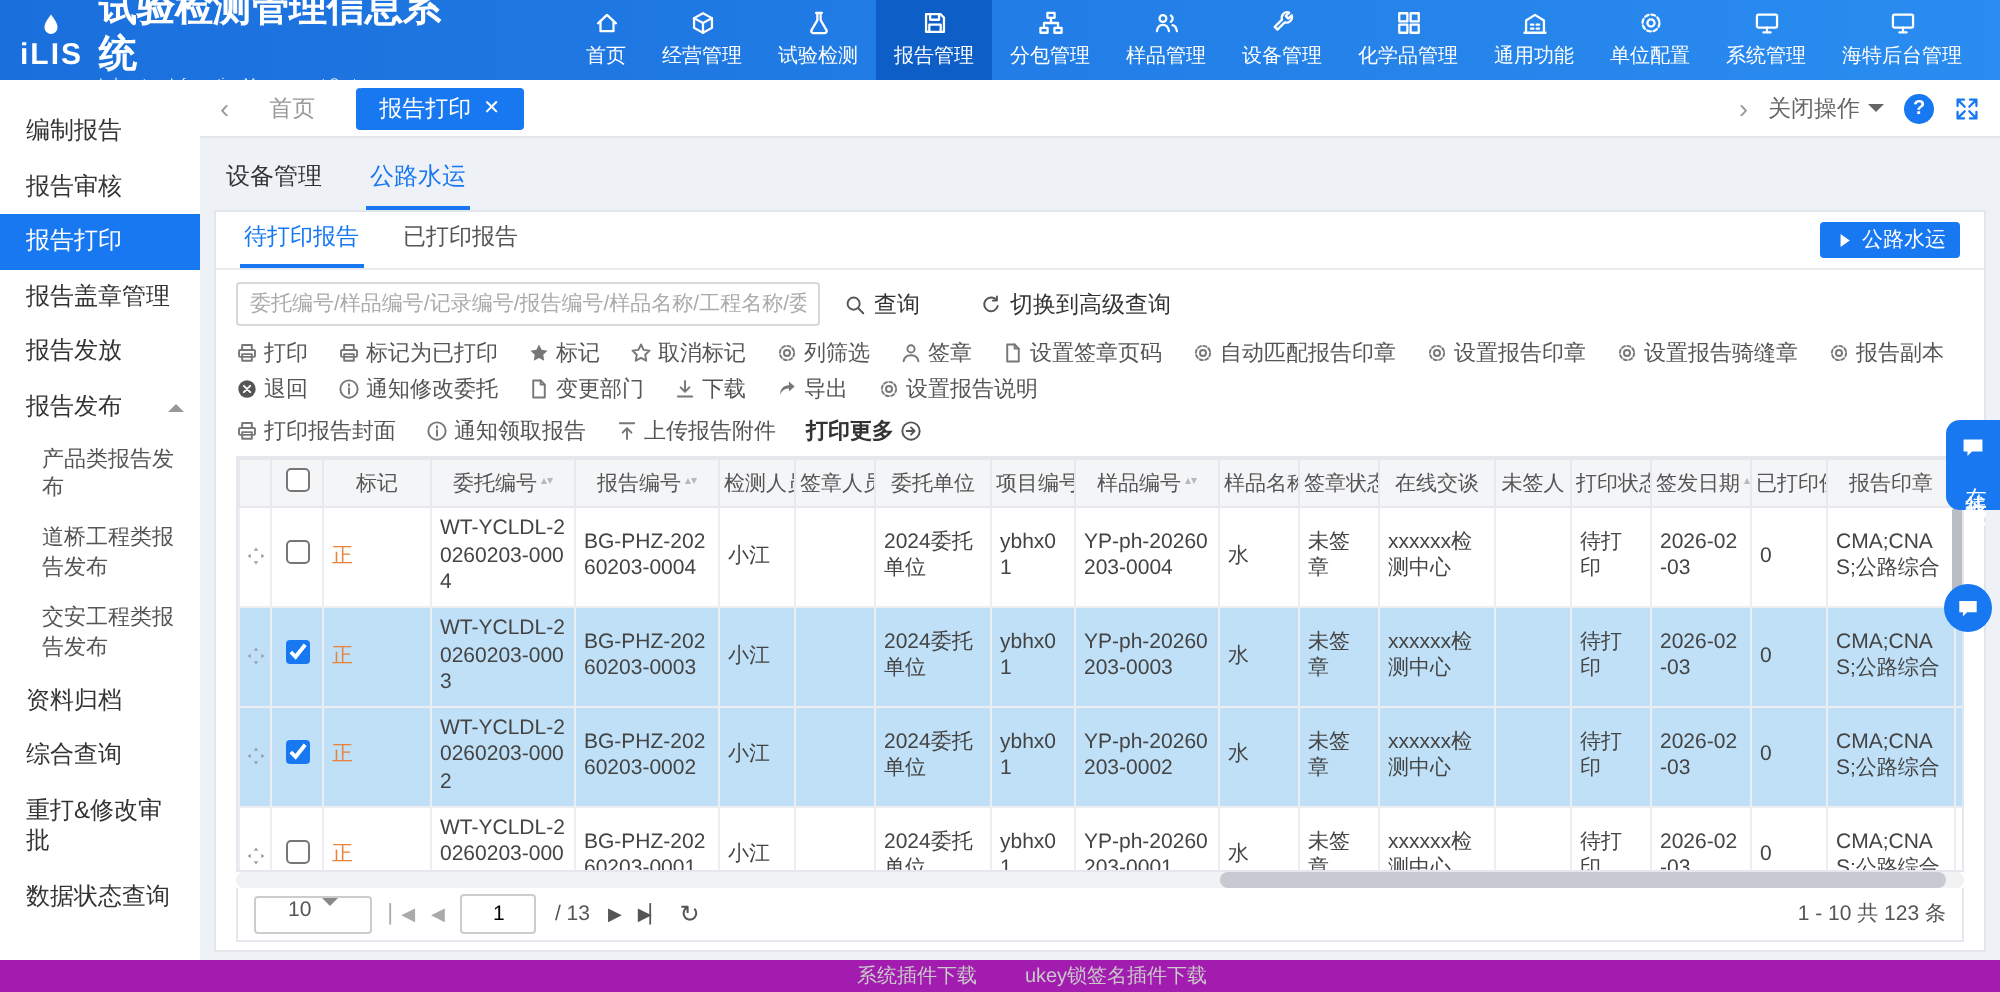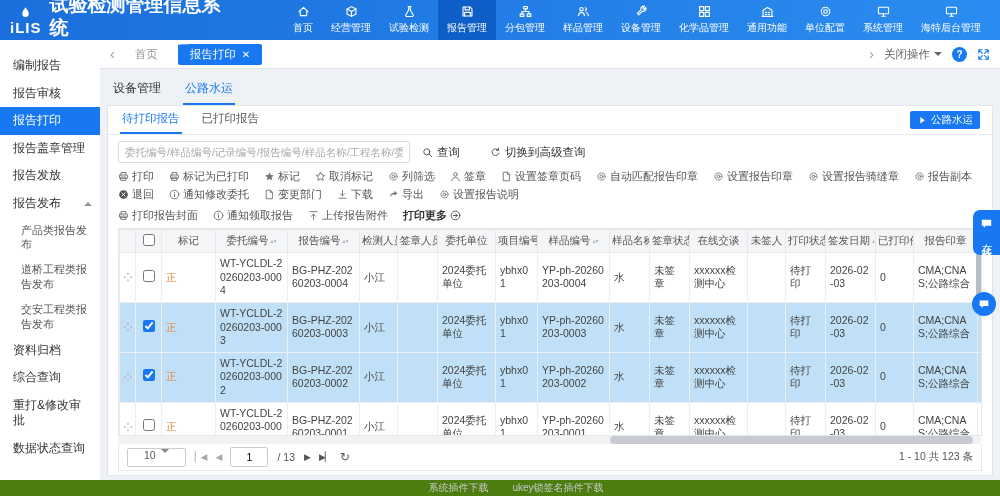--- a/index.html
+++ b/index.html
@@ -82,21 +82,21 @@
 
   .pager{flex:0 0 26px;margin:0 10px 4px;border:1px solid #e4e7ec;border-top:none;display:flex;align-items:center;gap:9px;padding:0 8px;font-size:10.5px;color:#555;background:#fff;}
   .psel{border:1px solid #ccc;border-radius:2px;height:17px;padding:0 16px;display:flex;align-items:flex-start;gap:5px;cursor:pointer;}
   .psel .caret{border-top-color:#888;}
   .pbtn{cursor:pointer;color:#555;font-size:9px;letter-spacing:-1px;}
   .pbtn.dim{color:#aaa;}
   .pinput{width:32px;height:16px;border:1px solid #ccc;border-radius:2px;text-align:center;font-size:10.5px;}
   .prange{margin-left:auto;color:#555;}
 
   
-  .ftr{height:16px;flex:0 0 16px;background:#4d7c0f;display:flex;align-items:center;justify-content:center;gap:24px;padding-left:32px;}
+  .ftr{height:16px;flex:0 0 16px;background:#a21caf;display:flex;align-items:center;justify-content:center;gap:24px;padding-left:32px;}
   .ftr span{color:#c9c9c9;font-size:10px;cursor:pointer;}
 
   
   .chatbtn{position:absolute;right:0;top:210px;width:27px;background:#1778f2;color:#fff;border-radius:7px 0 0 7px;display:flex;flex-direction:column;align-items:center;padding:7px 0 8px;gap:5px;cursor:pointer;z-index:9;}
   .chatbtn .cico{font-size:13px;}
   .chatlabel{writing-mode:vertical-rl;font-size:11px;letter-spacing:3px;}
   .chatball{position:absolute;right:4px;top:292px;width:24px;height:24px;border-radius:50%;background:#1778f2;color:#fff;display:flex;align-items:center;justify-content:center;font-size:11px;cursor:pointer;z-index:9;}
 </style>
 </head>
 <body>

